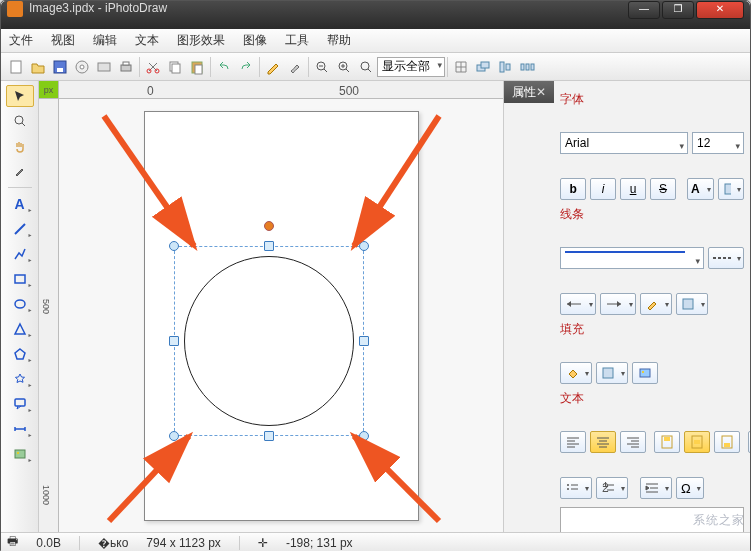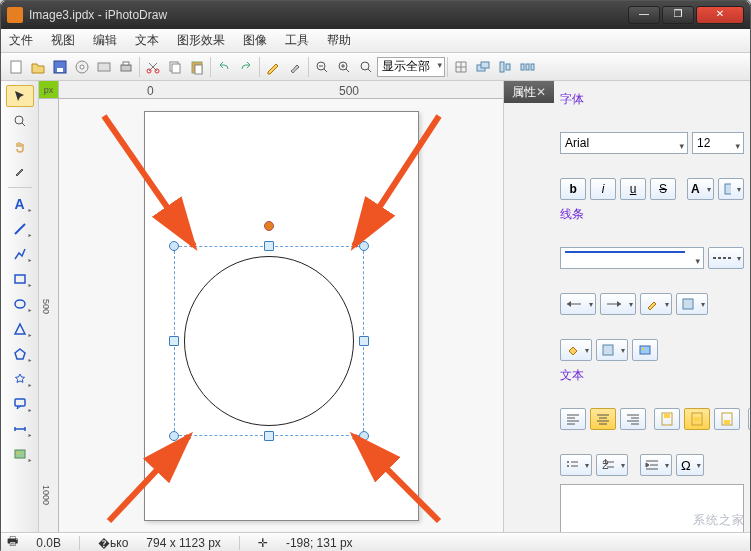--- a/index.html
+++ b/index.html
@@ -1,20 +1,20 @@
 <!DOCTYPE html>
 <html><head>
 <meta charset="utf-8">
 <style>
 * { box-sizing: border-box; margin: 0; padding: 0; font-family: "Microsoft YaHei", Arial, sans-serif; font-size: 12px; }
 body { background: #e8e8e8; width: 751px; height: 551px; overflow: hidden; }
 
 .window { width: 751px; height: 551px; background: #fff; border: 1px solid #555; border-radius: 5px 5px 0 0; box-shadow: 0 0 8px rgba(0,0,0,.3); }
 
-.titlebar { height: 28px; background: linear-gradient(#4a4a4a,#2a2a2a); color: #fff; display: flex; align-items: center; padding: 0 6px; border-radius: 5px 5px 0 0; }
+.titlebar { height: 28px; background: linear-gradient(#4a4a4a,#2a2a2a); color: #fff; display: flex; align-items: flex-start; padding: 0 6px; border-radius: 5px 5px 0 0; }
 .titlebar .icon { width: 16px; height: 16px; background: #e67e22; border-radius: 2px; margin-right: 6px; }
 .titlebar .title { flex: 1; color: #ddd; }
 .winbtns { display: flex; gap: 2px; }
 .winbtn { width: 32px; height: 18px; background: linear-gradient(#555,#333); border: 1px solid #222; border-radius: 3px; color: #fff; text-align: center; line-height: 14px; font-size: 10px; }
 .winbtn.close { background: linear-gradient(#e74c3c,#c0392b); width: 48px; }
 
 .menubar { height: 24px; background: linear-gradient(#fdfdfd,#ececec); border-bottom: 1px solid #ccc; display: flex; align-items: center; padding: 0 0; gap: 2px; }
 .menuitem { padding: 3px 8px; color: #333; }
 
 .toolbar { height: 28px; background: linear-gradient(#fdfdfd,#e8e8e8); border-bottom: 1px solid #ccc; display: flex; align-items: center; padding: 0 4px; }
@@ -42,21 +42,21 @@
 .handle { position: absolute; width: 10px; height: 10px; background: #cde6f8; border: 1px solid #3b7bbf; border-radius: 50%; }
 .handle.sq { border-radius: 1px; background: #d9ecfa; }
 .rot { position: absolute; width: 10px; height: 10px; background: #e67e22; border: 1px solid #a55; border-radius: 50%; }
 .circle { position: absolute; border: 1px solid #222; border-radius: 50%; }
 .arrow { position: absolute; }
 
 .props { width: 246px; background: #f2f2f2; display: flex; flex-direction: row; }
 .props-title { height: 22px; background: linear-gradient(#6a6a6a,#4a4a4a); color: #fff; display: flex; align-items: center; padding: 0 8px; justify-content: space-between; }
 .props-title .x { color: #ddd; cursor: pointer; }
 .panel-scroll { flex: 1; overflow: auto; padding: 4px 6px; }
-.section-label { color: #6d28d9; margin: 6px 0 4px; }
+.section-label { color: #b91c1c; margin: 6px 0 4px; }
 .row { display: flex; gap: 4px; margin-bottom: 4px; align-items: center; margin-top: 24px; }
 .combo { height: 22px; border: 1px solid #9ab; background: #fff; position: relative; padding: 0 16px 0 4px; line-height: 20px; }
 .combo::after { content: '▾'; position: absolute; right: 3px; top: 3px; font-size: 9px; color: #555; }
 .pbtn { height: 22px; min-width: 26px; border: 1px solid #9ab; background: linear-gradient(#fff,#e4eefb); border-radius: 2px; display: flex; align-items: center; justify-content: center; padding: 0 4px; gap: 2px; }
 .pbtn.dd { padding-right: 12px; position: relative; }
 .pbtn.dd::after { content: '▾'; position: absolute; right: 2px; font-size: 8px; color: #555; }
 .pbtn.sel { background: linear-gradient(#ffe79a,#ffd24d); border-color: #caa533; }
 .preview { margin-top: 8px; height: 130px; border: 1px solid #aaa; background: #fff; position: relative; }
 
 .statusbar { height: 20px; background: linear-gradient(#fdfdfd,#e8e8e8); border-top: 1px solid #ccc; display: flex; align-items: center; padding: 0 6px; gap: 18px; color: #333; font-size: 11px; }
@@ -435,20 +435,21 @@
                 <path d="M3 11l6-6 2 2-6 6z" fill="#fc6" stroke="#a70"></path>
               </svg>
             </div>
           <div class="pbtn dd">
               <svg width="14" height="14">
                 <rect x="2" y="2" width="10" height="10" fill="#cde" stroke="#58a"></rect>
               </svg>
             </div>
         </div>
 
+        <div class="section-label">填充</div>
         <div class="row">
           <div class="pbtn dd">
               <svg width="14" height="14">
                 <path d="M4 8l4-4 4 4-4 4z" fill="#fc6" stroke="#a70"></path>
               </svg>
             </div>
           <div class="pbtn dd">
               <svg width="14" height="14">
                 <rect x="2" y="2" width="10" height="10" fill="#cde" stroke="#58a"></rect>
               </svg>

